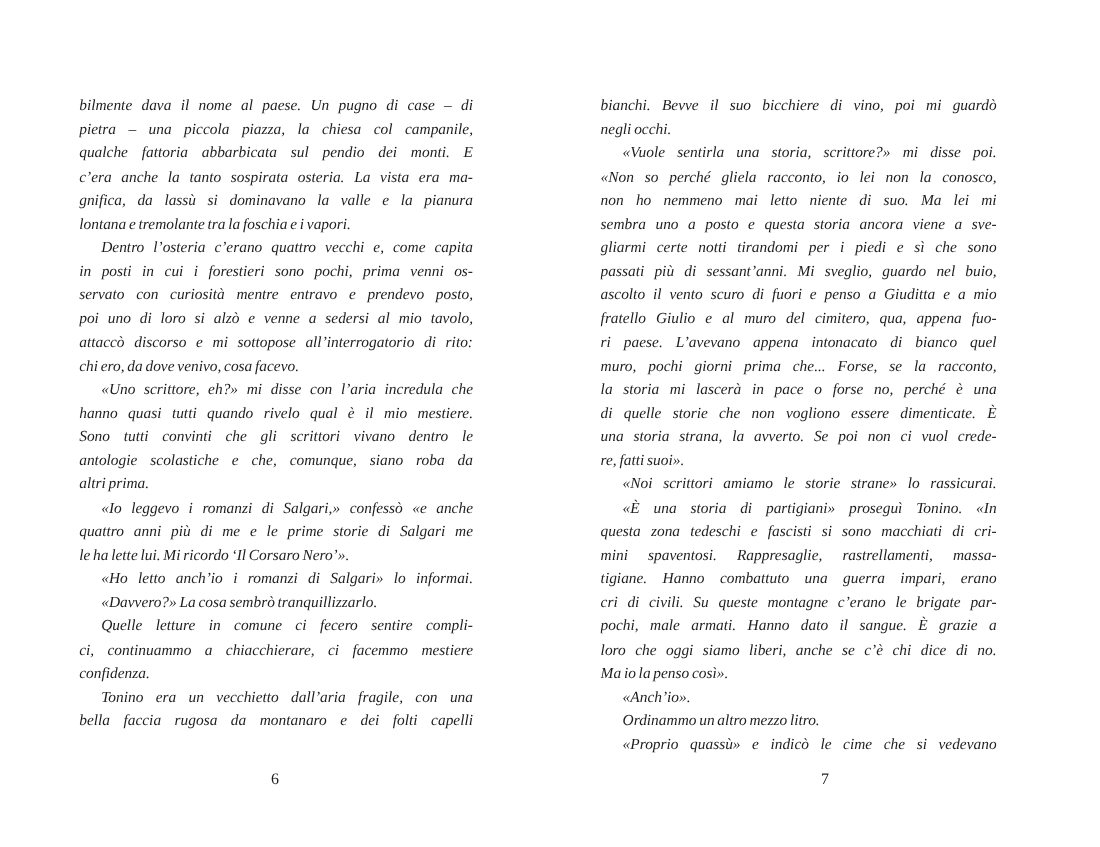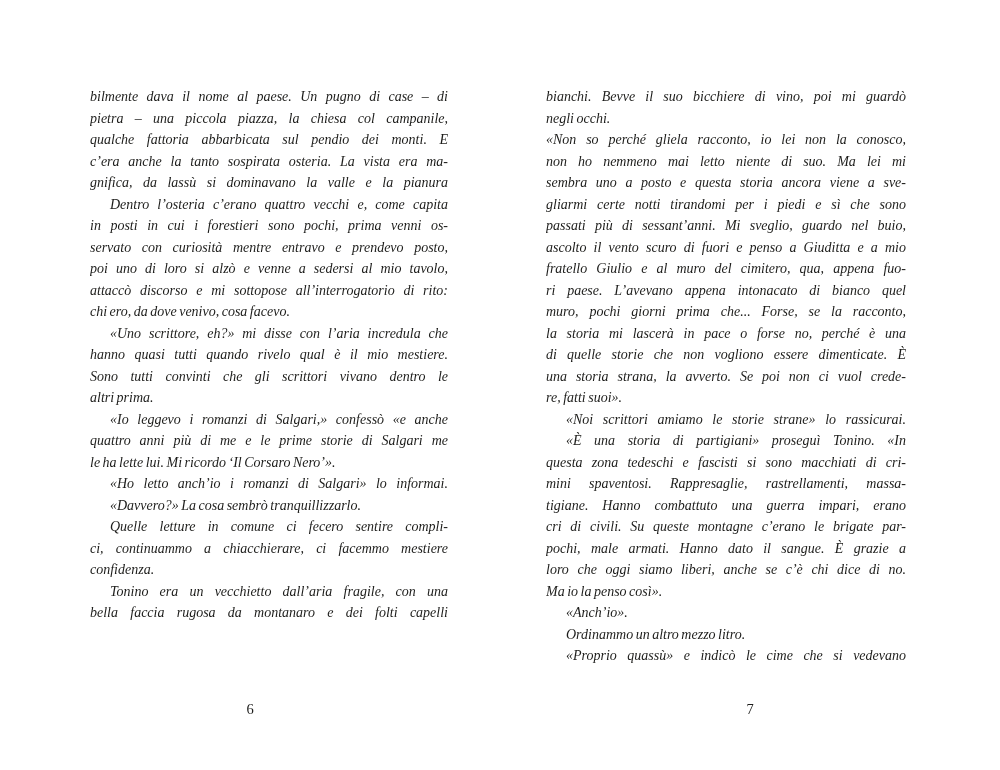--- a/index.html
+++ b/index.html
@@ -19,21 +19,21 @@
   .page-text {
     position: absolute;
     top: 86px;
     font-family: "Liberation Serif", serif;
     font-style: italic;
     font-size: 14px;
     line-height: 21.5px;
     color: #1d1d1b;
     word-spacing: -1px;
   }
-  .page-text.left  { left: 90px;  width: 358px; }
+  .page-text.left  { left: 72px;  width: 358px; }
   .page-text.right { left: 546px; width: 360px; }
   .line {
     height: 21.5px;
     overflow: hidden;
     text-align: justify;
     text-align-last: justify;
   }
   .line.endline {
     text-align: center;
     text-align-last: left;
@@ -55,45 +55,48 @@
 <body>
 
 <div class="spread">
 
   <div class="page-text left">
       <div class="line">bilmente dava il nome al paese. Un pugno di case – di</div>
       <div class="line">pietra – una piccola piazza, la chiesa col campanile,</div>
       <div class="line">qualche fattoria abbarbicata sul pendio dei monti. E</div>
       <div class="line">c’era anche la tanto sospirata osteria. La vista era ma-</div>
       <div class="line">gnifica, da lassù si dominavano la valle e la pianura</div>
+      <div class="line endline">lontana e tremolante tra la foschia e i vapori.</div>
       <div class="line indent">Dentro l’osteria c’erano quattro vecchi e, come capita</div>
       <div class="line">in posti in cui i forestieri sono pochi, prima venni os-</div>
       <div class="line">servato con curiosità mentre entravo e prendevo posto,</div>
       <div class="line">poi uno di loro si alzò e venne a sedersi al mio tavolo,</div>
       <div class="line">attaccò discorso e mi sottopose all’interrogatorio di rito:</div>
       <div class="line endline">chi ero, da dove venivo, cosa facevo.</div>
       <div class="line indent">«Uno scrittore, eh?» mi disse con l’aria incredula che</div>
       <div class="line">hanno quasi tutti quando rivelo qual è il mio mestiere.</div>
       <div class="line">Sono tutti convinti che gli scrittori vivano dentro le</div>
+      <div class="line">antologie scolastiche e che, comunque, siano roba da</div>
       <div class="line endline">altri prima.</div>
       <div class="line indent">«Io leggevo i romanzi di Salgari,» confessò «e anche</div>
       <div class="line">quattro anni più di me e le prime storie di Salgari me</div>
       <div class="line endline">le ha lette lui. Mi ricordo ‘Il Corsaro Nero’».</div>
       <div class="line indent">«Ho letto anch’io i romanzi di Salgari» lo informai.</div>
       <div class="line endline indent">«Davvero?» La cosa sembrò tranquillizzarlo.</div>
       <div class="line indent">Quelle letture in comune ci fecero sentire compli-</div>
       <div class="line">ci, continuammo a chiacchierare, ci facemmo mestiere</div>
       <div class="line endline">confidenza.</div>
       <div class="line indent">Tonino era un vecchietto dall’aria fragile, con una</div>
       <div class="line">bella faccia rugosa da montanaro e dei folti capelli</div>
     </div>
 
   <div class="page-text right">
       <div class="line">bianchi. Bevve il suo bicchiere di vino, poi mi guardò</div>
       <div class="line endline">negli occhi.</div>
+      <div class="line indent">«Vuole sentirla una storia, scrittore?» mi disse poi.</div>
       <div class="line">«Non so perché gliela racconto, io lei non la conosco,</div>
       <div class="line">non ho nemmeno mai letto niente di suo. Ma lei mi</div>
       <div class="line">sembra uno a posto e questa storia ancora viene a sve-</div>
       <div class="line">gliarmi certe notti tirandomi per i piedi e sì che sono</div>
       <div class="line">passati più di sessant’anni. Mi sveglio, guardo nel buio,</div>
       <div class="line">ascolto il vento scuro di fuori e penso a Giuditta e a mio</div>
       <div class="line">fratello Giulio e al muro del cimitero, qua, appena fuo-</div>
       <div class="line">ri paese. L’avevano appena intonacato di bianco quel</div>
       <div class="line">muro, pochi giorni prima che... Forse, se la racconto,</div>
       <div class="line">la storia mi lascerà in pace o forse no, perché è una</div>

